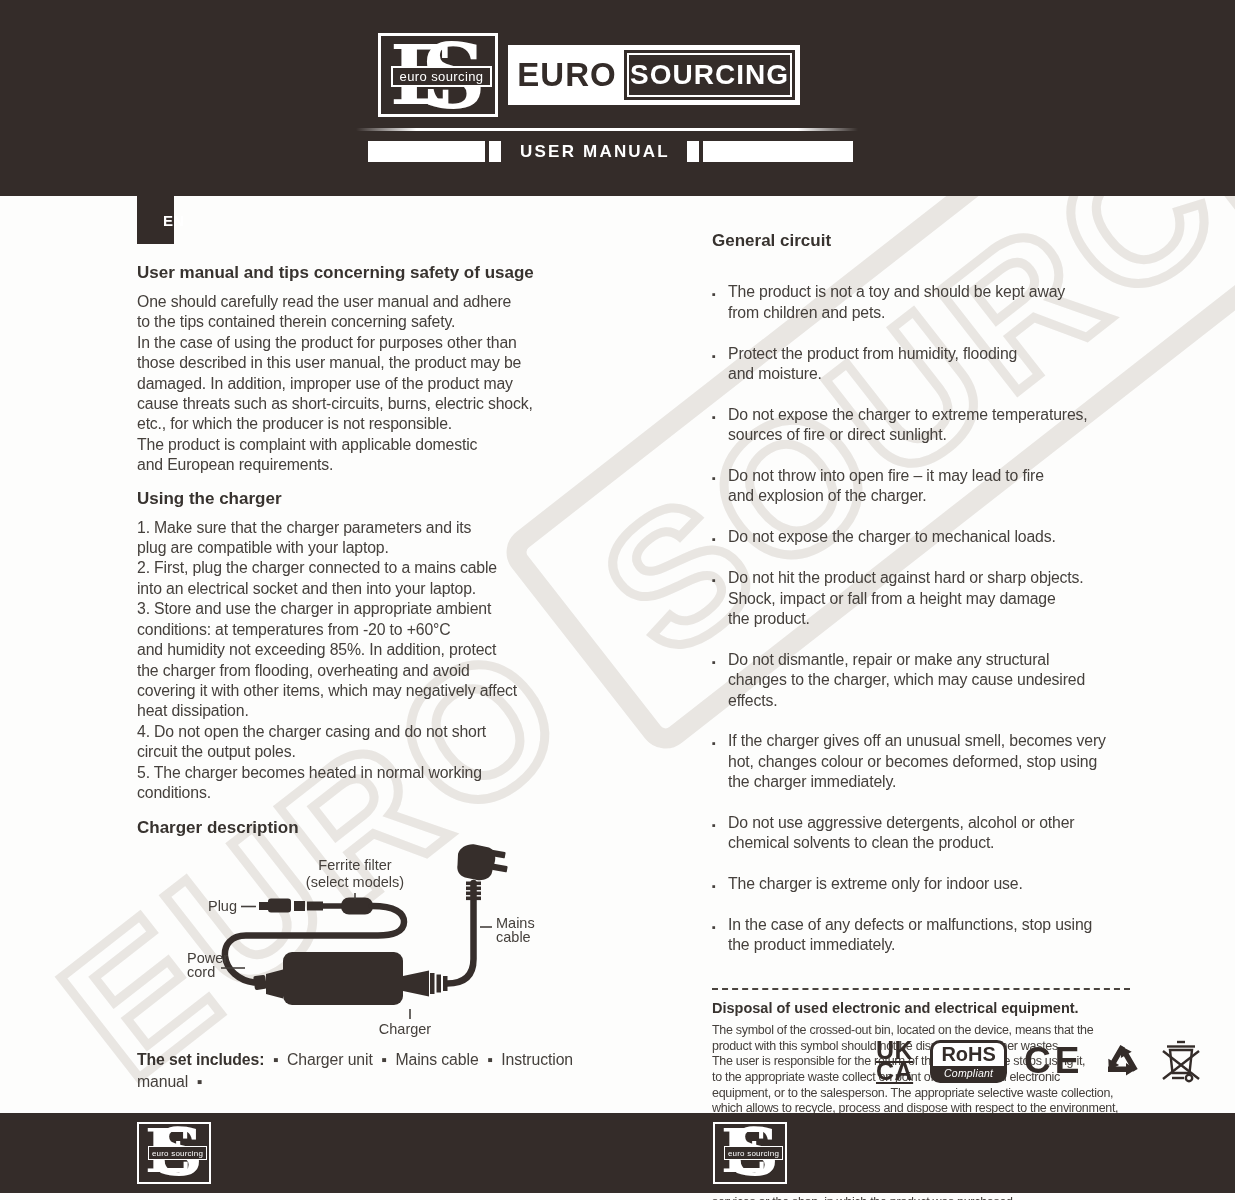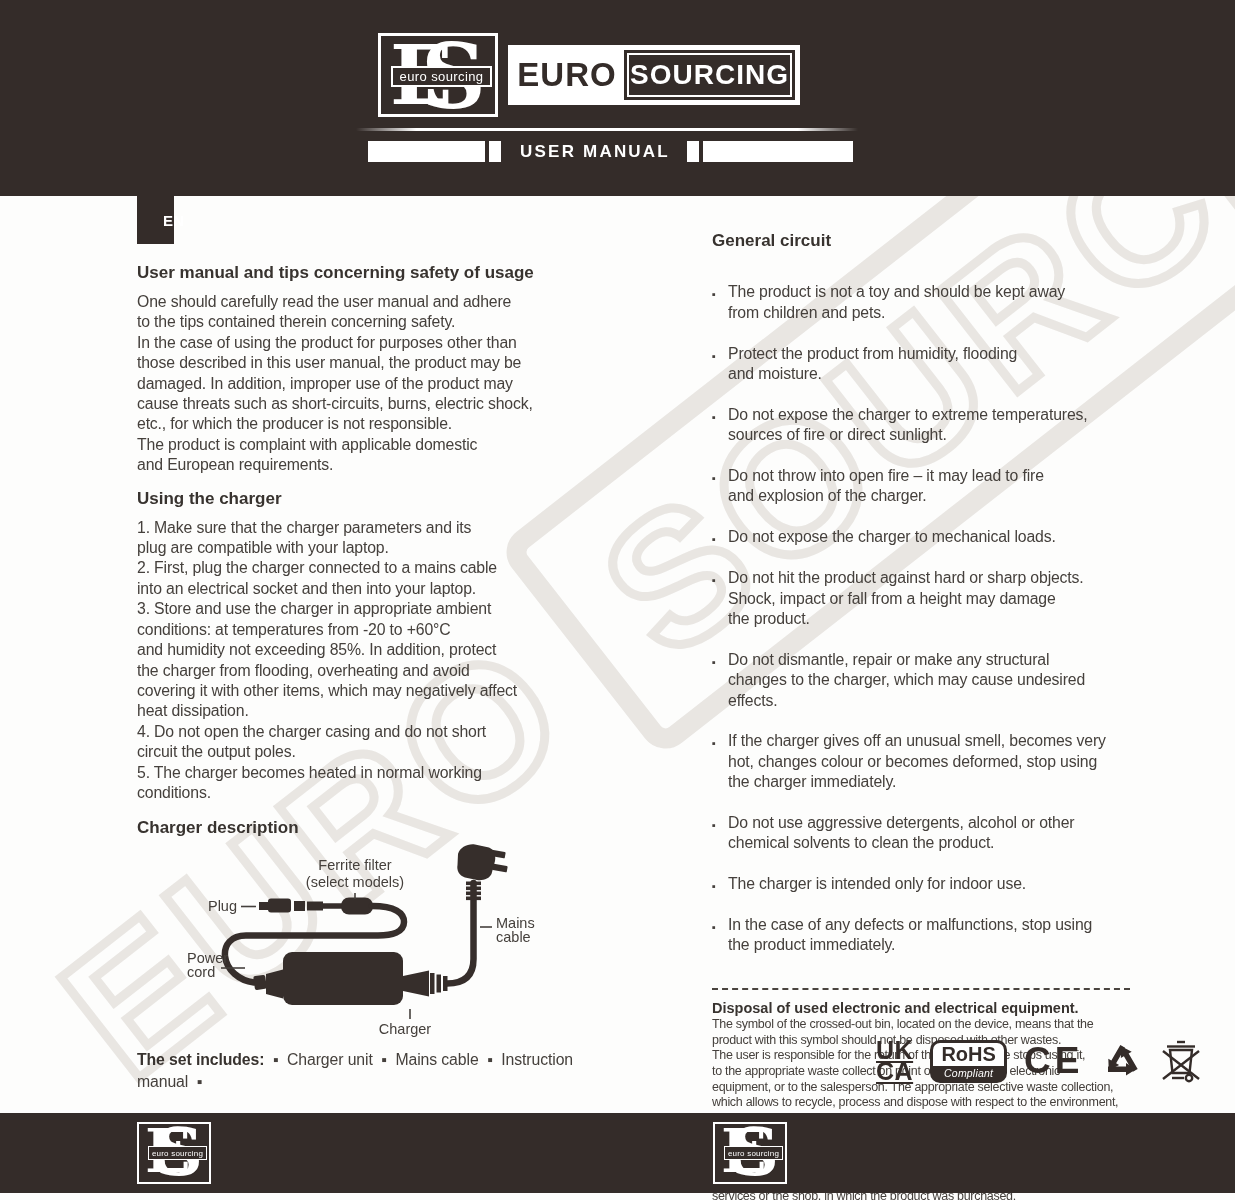--- a/index.html
+++ b/index.html
@@ -61,21 +61,21 @@
   .right-col { position:absolute; left:712px; top:230px; width:435px; }
   h2.sec { font-size:17px; line-height:22px; font-weight:bold; color:#38332f; margin-bottom:8px; }
   .body-txt { font-size:15.8px; line-height:20.4px; letter-spacing:-.15px; white-space:pre-line; color:#45403c; }
   .gap1 { margin-bottom:12px; }
   .gap2 { margin-bottom:14px; }
   .h2b  { margin-top:0; margin-bottom:6px; }
   .bullets { list-style:none; }
   .bullets li { position:relative; padding-left:16px; }
   .bullets li::before { content:"▪"; position:absolute; left:0; top:2px; font-size:11px; color:#45403c; }
   .hr-dash { border:0; border-top:2.5px dashed #4a443f; margin:12px 0 9px 0; width:418px; }
-  .disposal-h { font-size:14.5px; line-height:18px; font-weight:bold; color:#38332f; }
+  .disposal-h { font-size:14.5px; line-height:18px; font-weight:bold; color:#38332f; margin-bottom:6px; }
   .disposal-b { font-size:12.5px; line-height:15.6px; letter-spacing:-.3px; white-space:pre-line; width:445px; }
   .set-includes { font-size:15.8px; line-height:22px; letter-spacing:-.1px; white-space:pre-wrap; margin-top:2px; }
   .set-includes b { color:#38332f; }
 
   
   .diagram { display:block; margin-top:2px; }
   .diagram .ink { fill:#362e2b; }
   .diagram .wire { stroke:#362e2b; fill:none; stroke-linecap:round; }
   .diagram text { font-family:"Liberation Sans", sans-serif; font-size:14.5px; fill:#45403c; }
   .diagram .leader { stroke:#45403c; stroke-width:1.6; }
@@ -226,21 +226,21 @@
 Shock, impact or fall from a height may damage
 the product.</li>
         <li>Do not dismantle, repair or make any structural
 changes to the charger, which may cause undesired
 effects.</li>
         <li>If the charger gives off an unusual smell, becomes very
 hot, changes colour or becomes deformed, stop using
 the charger immediately.</li>
         <li>Do not use aggressive detergents, alcohol or other
 chemical solvents to clean the product.</li>
-        <li>The charger is intended only for indoor use.</li>
+        <li>The charger is extreme only for indoor use.</li>
         <li>In the case of any defects or malfunctions, stop using
 the product immediately.</li>
       </ul>
       <hr class="hr-dash">
       <h3 class="disposal-h">Disposal of used electronic and electrical equipment.</h3>
       <p class="disposal-b">The symbol of the crossed-out bin, located on the device, means that the
 product with this symbol should not be disposed with other wastes.
 The user is responsible for the return of the device, if one stops using it,
 to the appropriate waste collect on point of electrical and electronic
 equipment, or to the salesperson. The appropriate selective waste collection,

